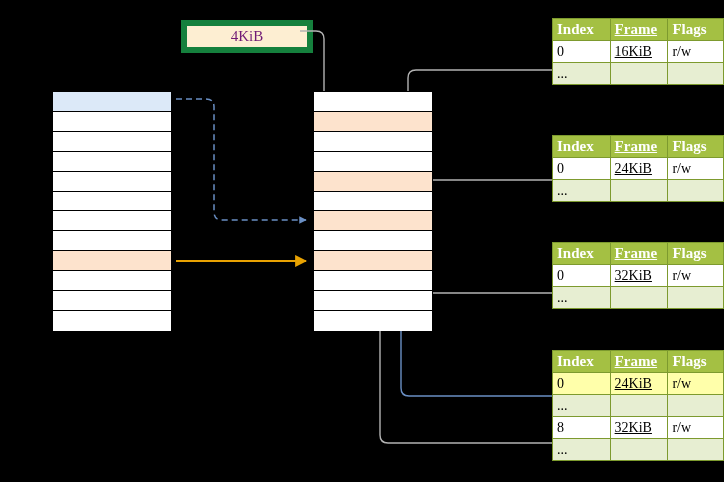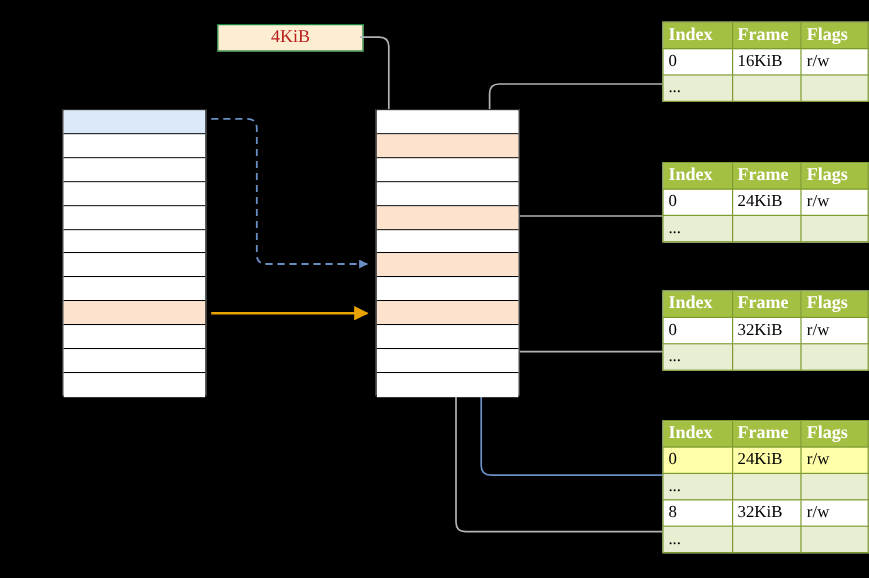--- a/index.html
+++ b/index.html
@@ -1,33 +1,33 @@
 <!DOCTYPE html>
 <html><head>
 <meta charset="utf-8">
 <style>
   html,body{margin:0;padding:0;background:#000;}
   body{width:724px;height:482px;position:relative;overflow:hidden;
        font-family:"Liberation Serif", serif;}
   #stage{position:absolute;left:0;top:0;width:724px;height:482px;}
   svg.layer{position:absolute;left:0;top:0;width:724px;height:482px;overflow:visible;}
   .lbl-4kib{position:absolute;left:181px;top:20px;width:120px;height:21px;
-      background:#fdeed2;border:1px solid #15803d;color:#b91c1c;font-size:15px;
+      background:#fdeed2;border:6px solid #15803d;color:#701a75;font-size:15px;
       display:flex;align-items:center;justify-content:center;}
   .col{position:absolute;border:1px solid #000;box-sizing:border-box;background:#fff;}
   .cell{box-sizing:border-box;border-bottom:1px solid #000;width:100%;}
   .cell:last-child{border-bottom:none;}
   .ptbl{position:absolute;border-collapse:collapse;font-size:14px;background:#fff;}
   .ptbl td,.ptbl th{border:1px solid #7d9a2e;padding:1px 4px;height:22px;
       box-sizing:border-box;vertical-align:middle;color:#000;text-align:left;}
   .ptbl th{background:#a4c043;color:#fff;font-weight:bold;font-size:15px;}
   .ptbl td.alt{background:#e7eed2;}
   .ptbl td.hl{background:#ffffaa;}
   .c-idx{width:58px;}
-  .c-frm{width:58px;}
+  .c-frm{width:58px;text-decoration:underline;}
   .c-flg{width:56px;}
 </style>
 </head>
 <body>
 
 <div id="stage">
 
   <div class="lbl-4kib">
     <span>4KiB</span>
   </div>

